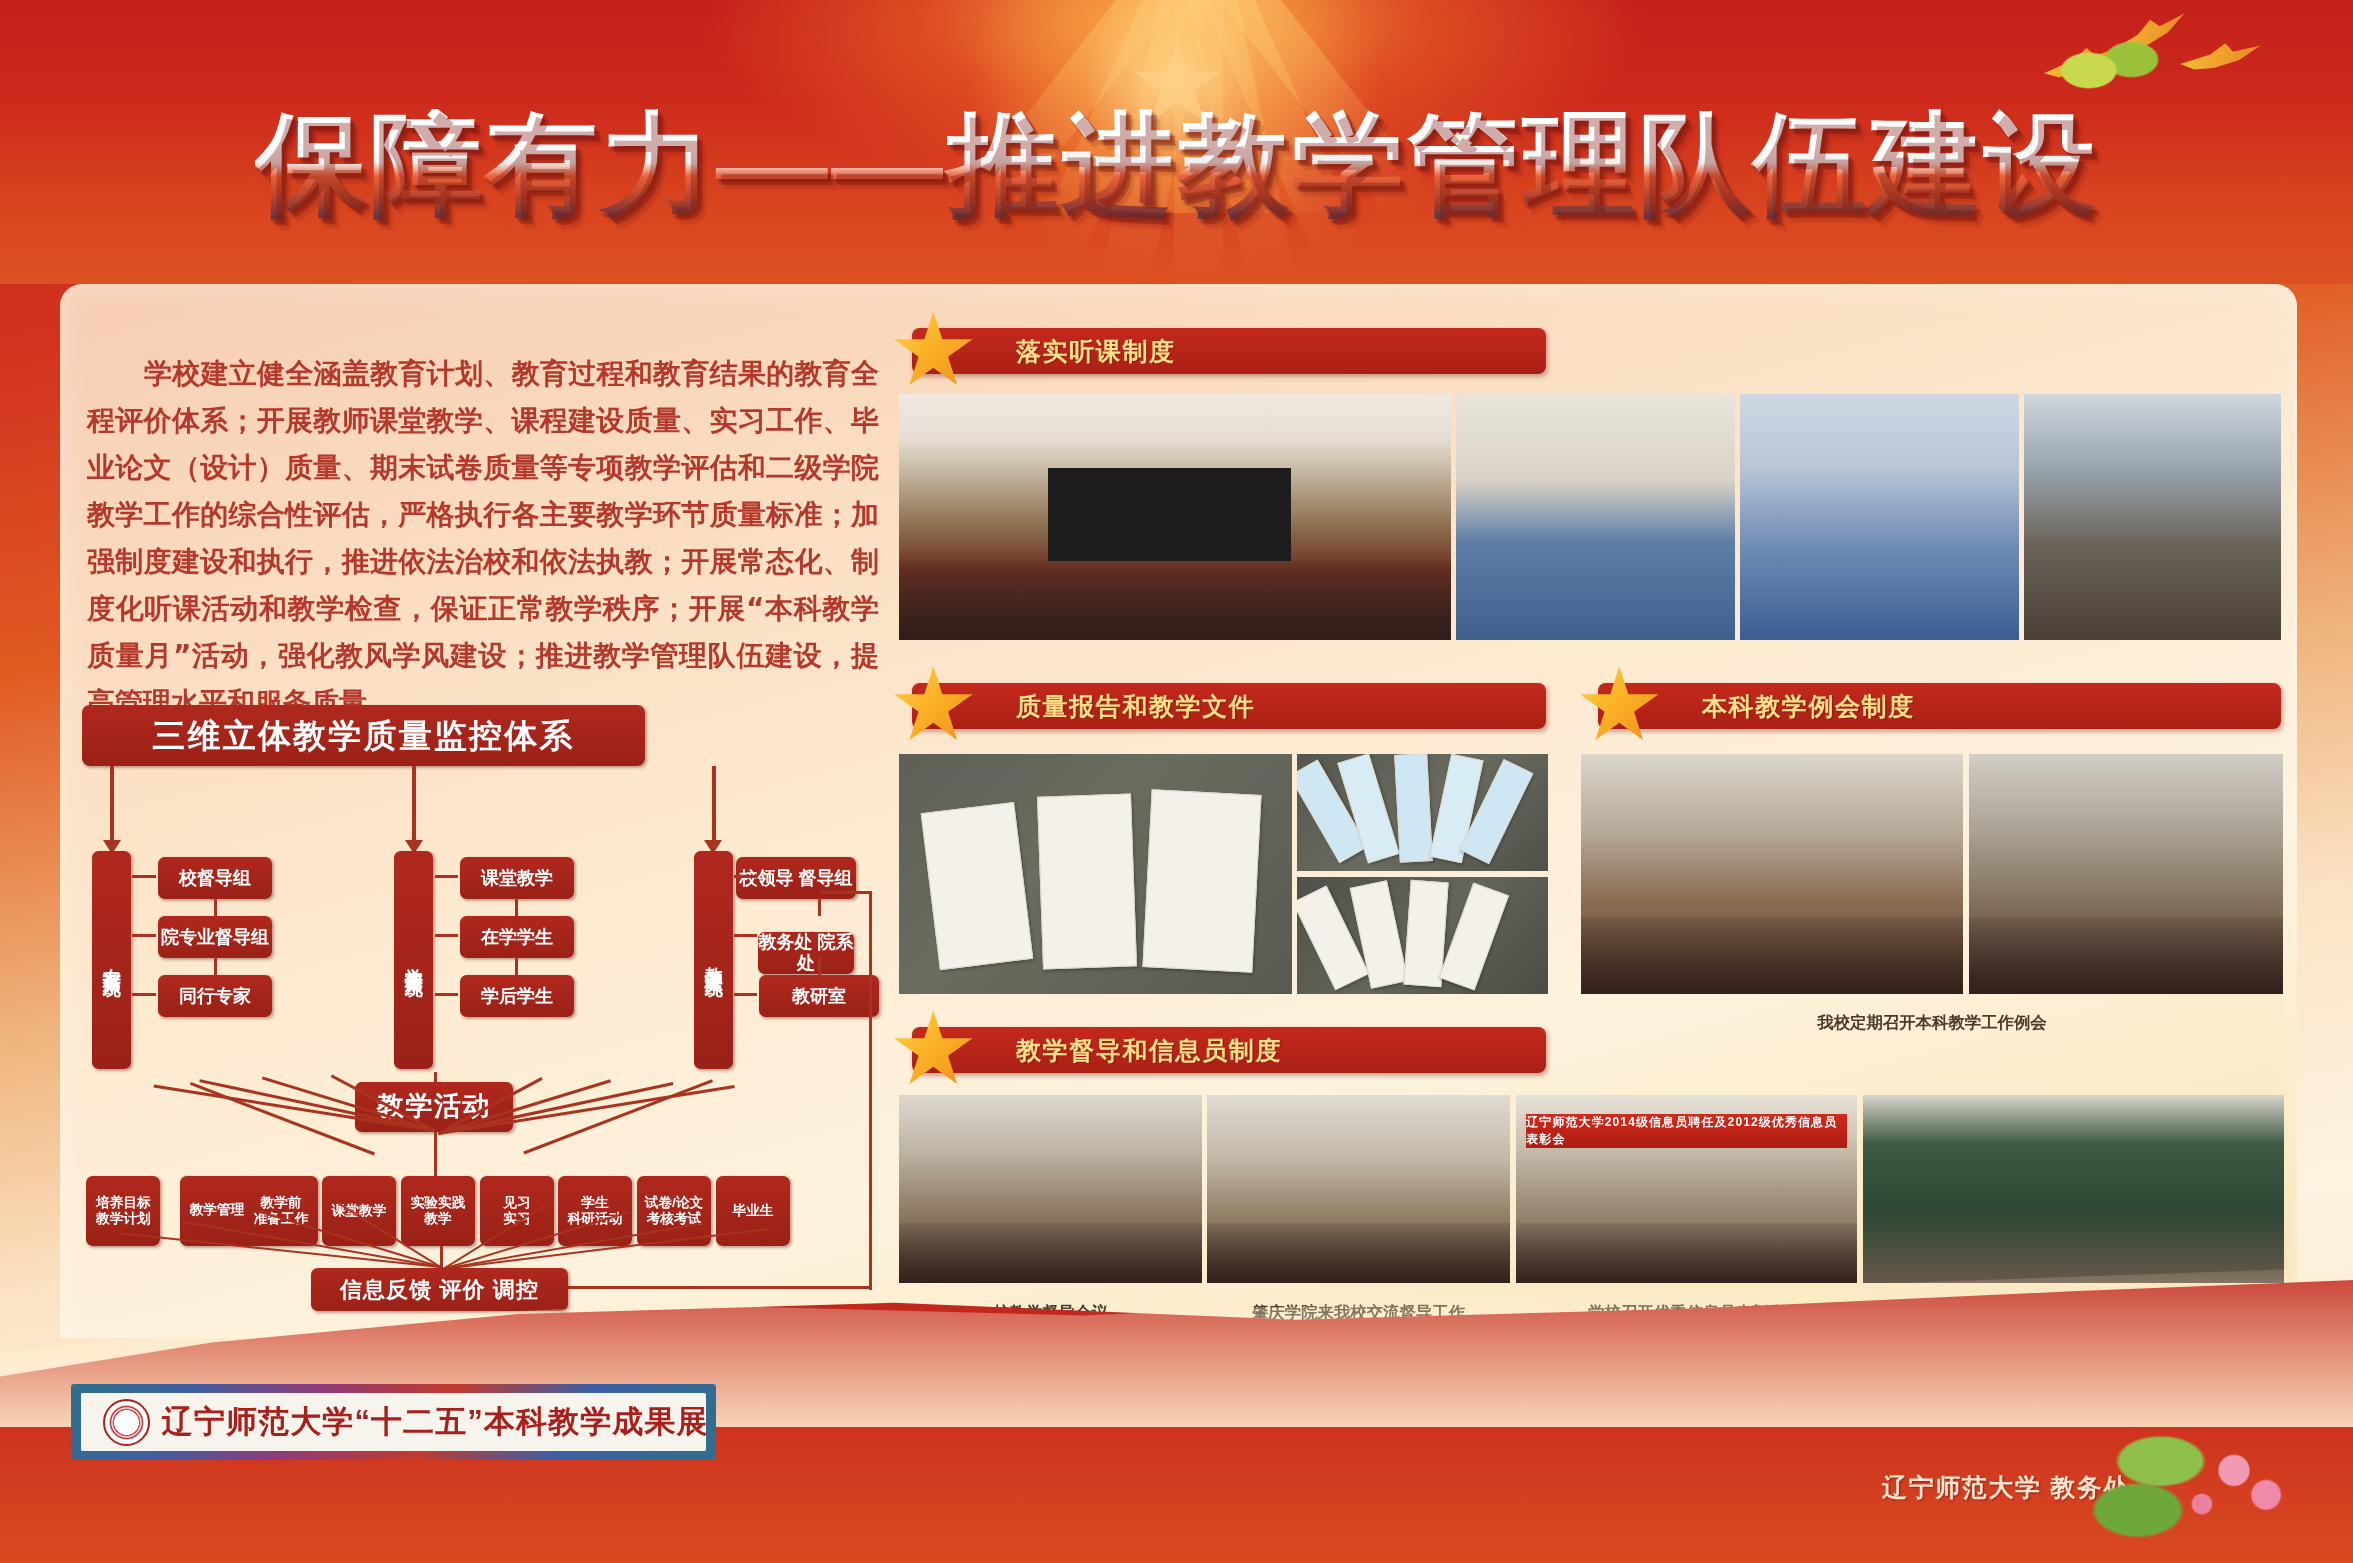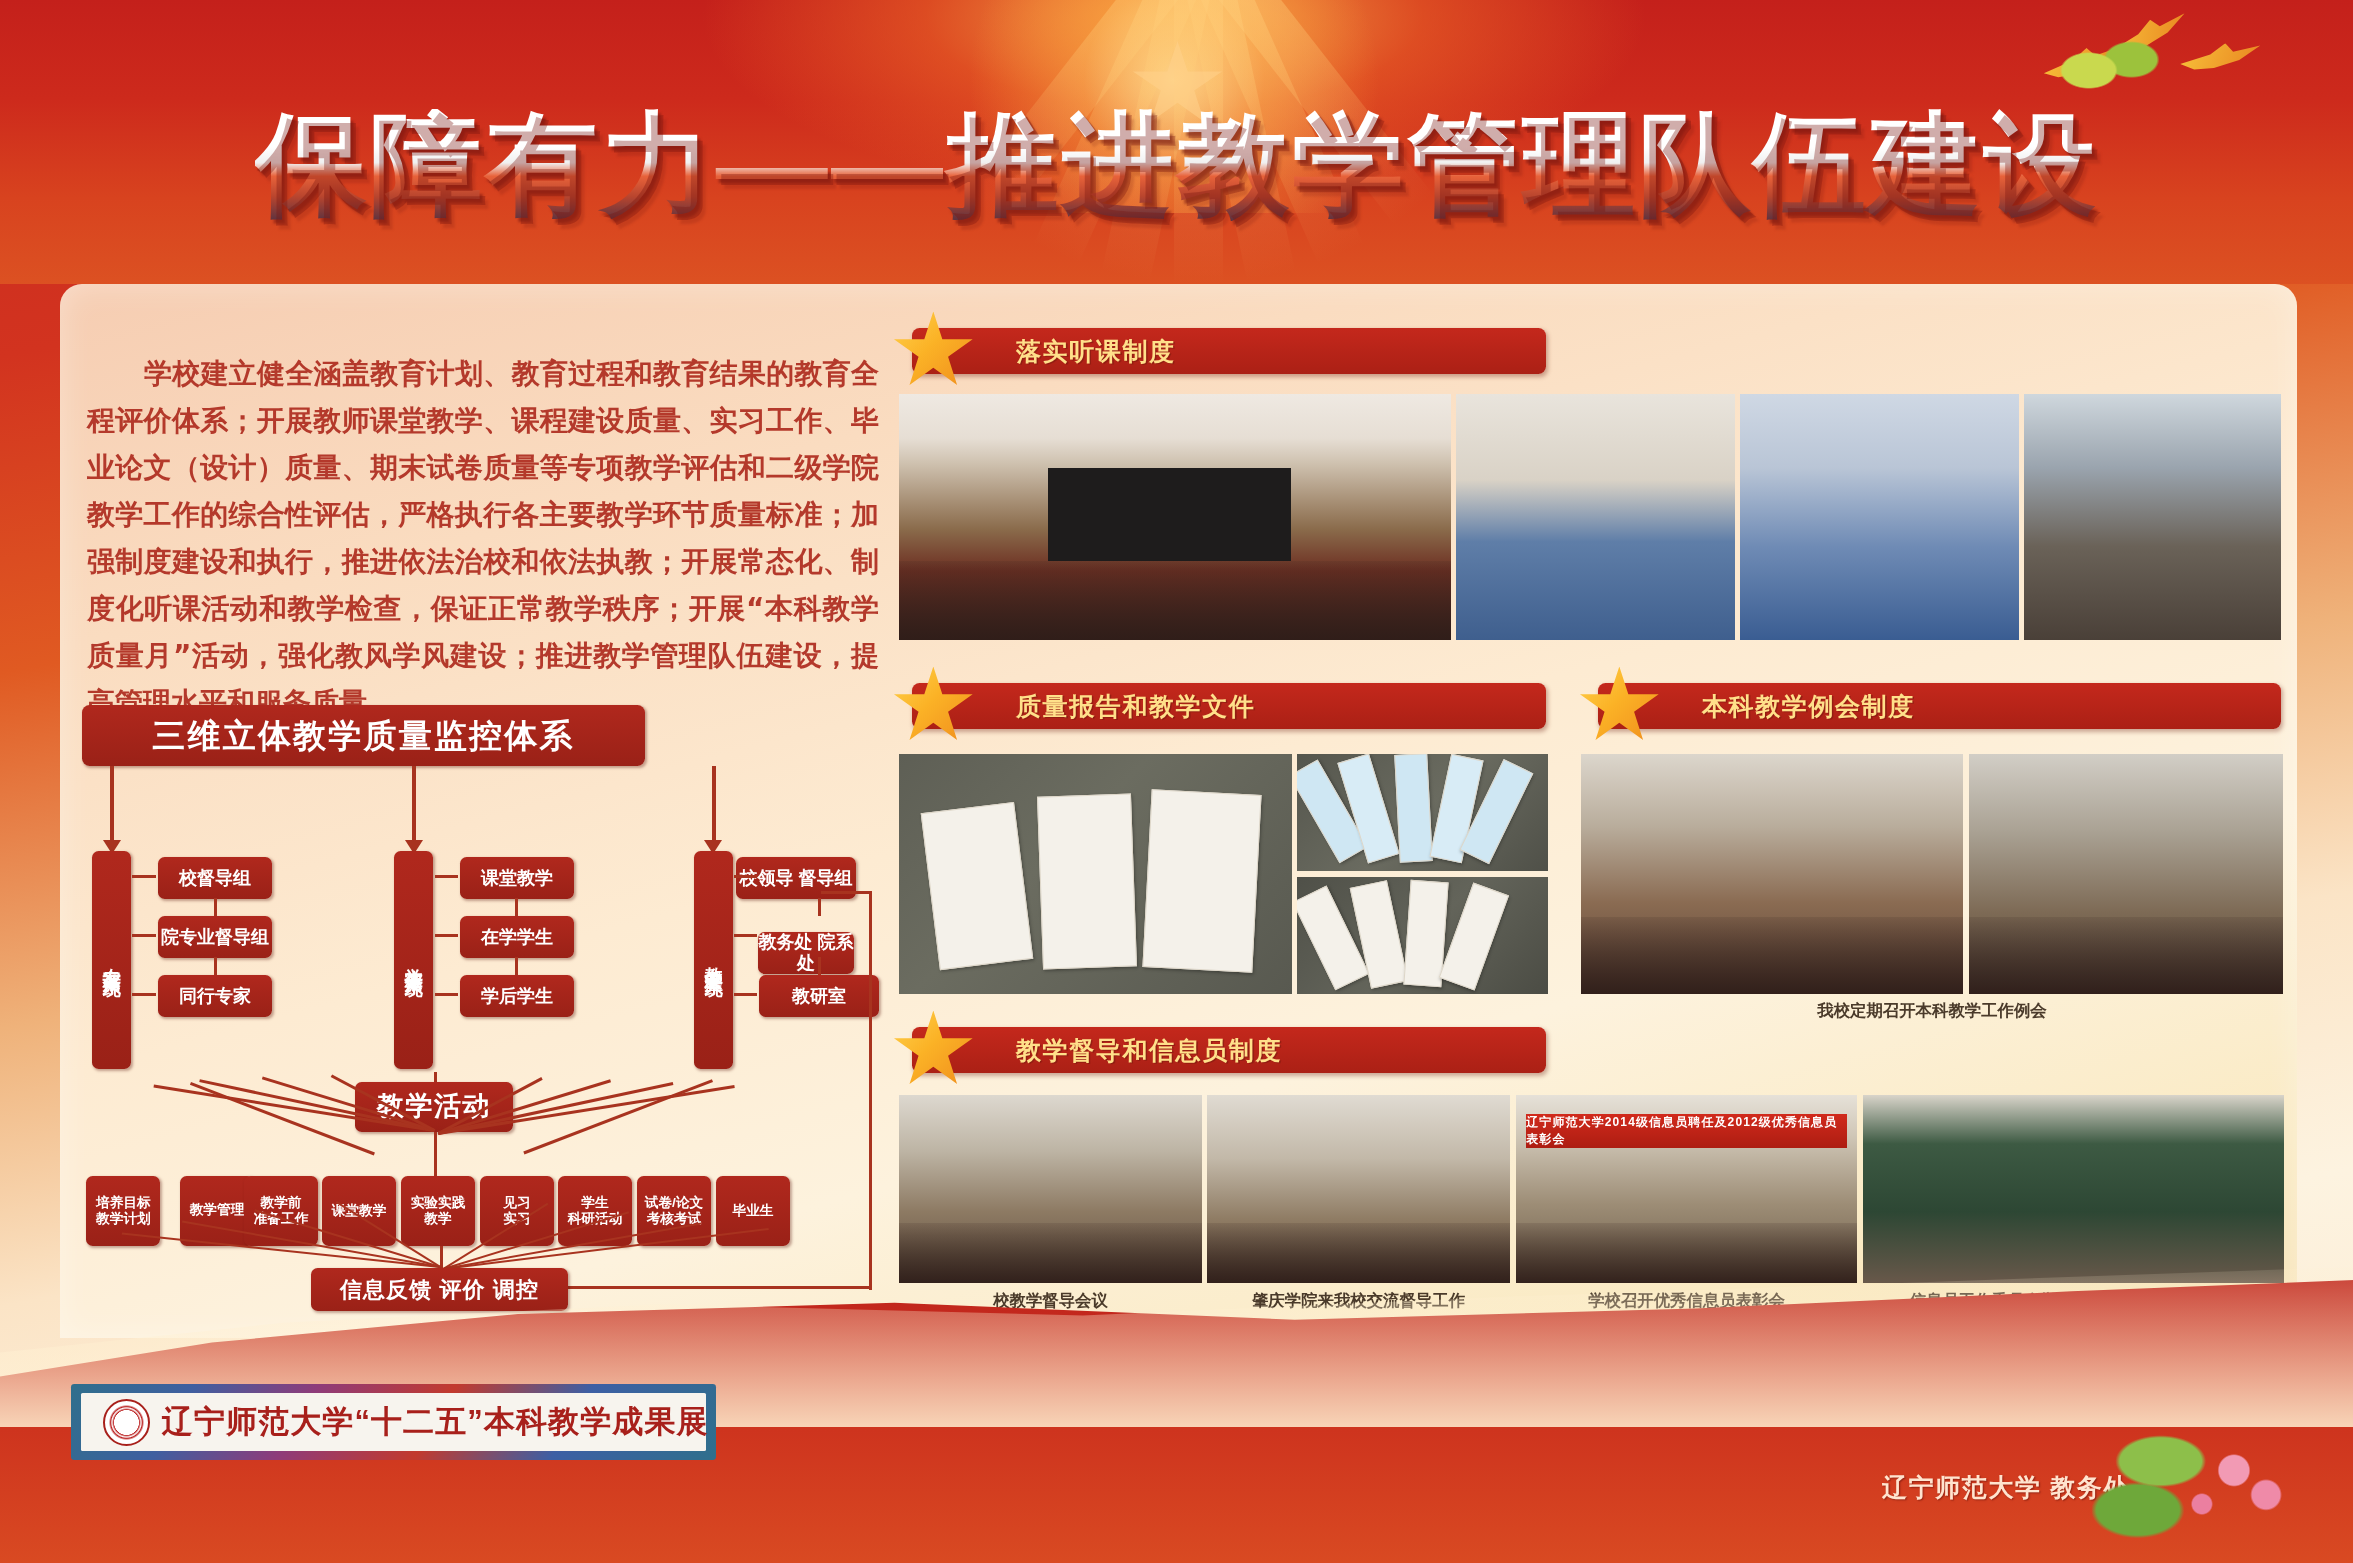--- a/index.html
+++ b/index.html
@@ -129,21 +129,21 @@
   .star5 {
     position: absolute; left: -19.7px; top: -16.4px; width: 82px; height: 79px;
     background: linear-gradient(135deg, #ffd24d 0%, #fbb226 45%, #ef8b1c 100%);
     clip-path: polygon(50% 0%, 61% 35%, 98% 35%, 68% 57%, 79% 93%, 50% 71%, 21% 93%, 32% 57%, 2% 35%, 39% 35%);
     filter: drop-shadow(2.2px 2.7px 2.2px rgba(120,40,15,.45));
   }
 
   .photo { position: absolute; background-color: #bbb; overflow: hidden; }
   .cap {
     position: absolute; font-size: 16.4px; color: #4a3a2a; font-weight: bold;
-    text-align: center; white-space: nowrap;
+    text-align: center; white-space: nowrap; margin-top: 12px;
   }
 
   
   .ph-meeting1 {
     background:
       linear-gradient(180deg, #efe9e2 0%, #e6ded4 18%, #cfc2b0 28%, #8a6b4b 55%, #6d2f22 72%, #4a2a22 100%);
   }
   .banner-red {
     position: absolute; left: 8%; top: 16%; width: 84%; height: 15%;
     background: linear-gradient(180deg, #d12a1c, #ad1d12);

